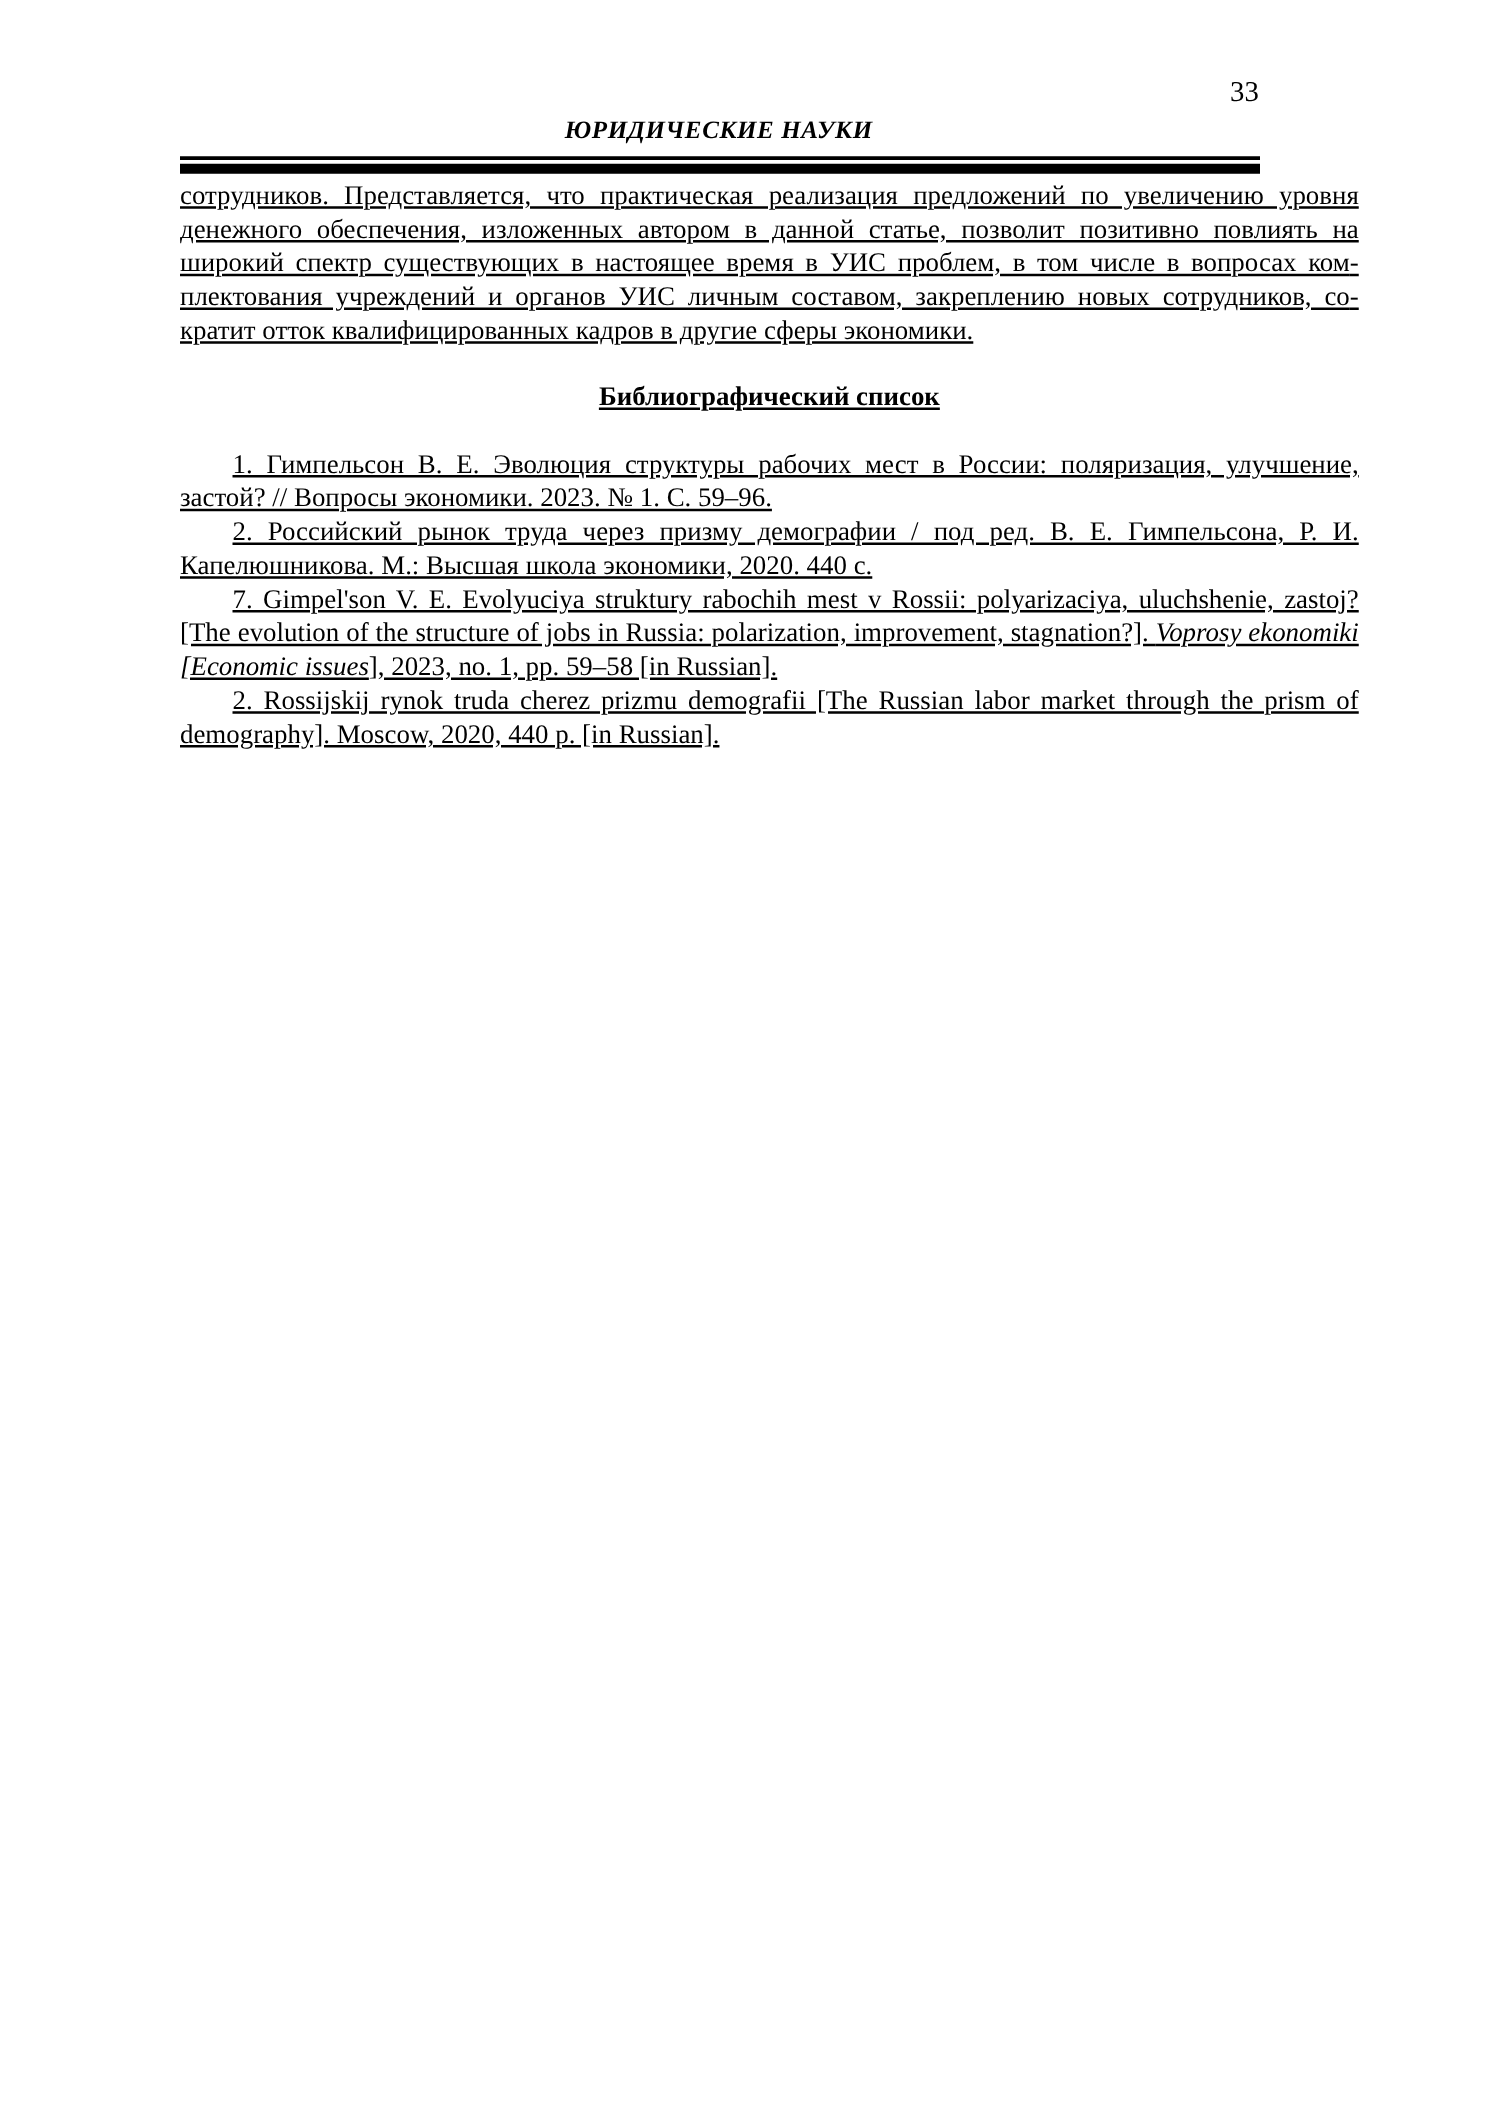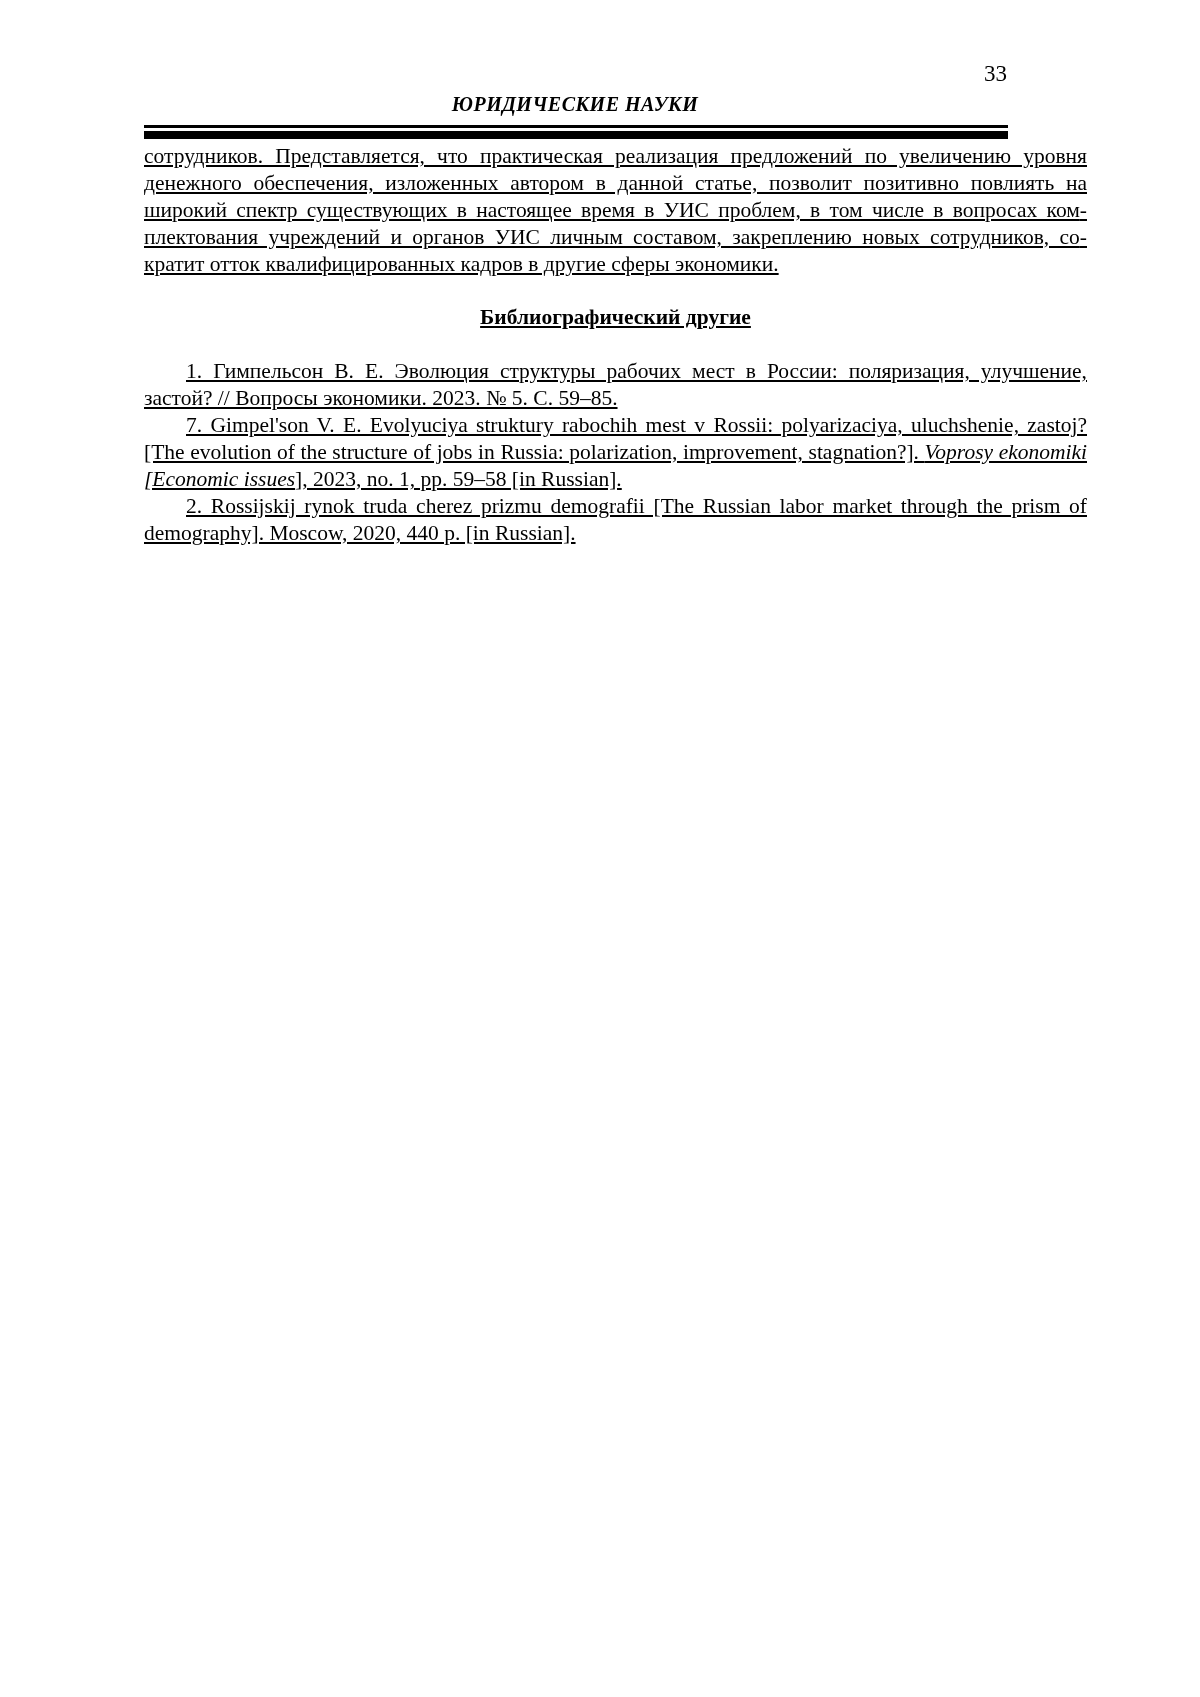--- a/index.html
+++ b/index.html
@@ -84,24 +84,25 @@
   <div class="page-number">33</div>
 
   <div class="running-head">ЮРИДИЧЕСКИЕ НАУКИ</div>
 
   <div class="double-rule"></div>
 
   <div class="content">
 
     <p>сотрудников. Представляется, что практическая реализация предложений по увеличению уровня денежного обеспечения, изложенных автором в данной статье, позволит позитивно повлиять на широкий спектр существующих в настоящее время в УИС проблем, в том числе в вопросах ком­плектования учреждений и органов УИС личным составом, закреплению новых сотрудников, со­кратит отток квалифицированных кадров в другие сферы экономики.</p>
 
-    <h2 class="section-heading">Библиографический другие</h2>
+    <h2 class="section-heading">Библиографический список</h2>
 
-    <p class="ref-item">1. Гимпельсон В. Е. Эволюция структуры рабочих мест в России: поляризация, улучше­ние, застой? // Вопросы экономики. 2023. № 5. С. 59–85.</p>
+    <p class="ref-item">1. Гимпельсон В. Е. Эволюция структуры рабочих мест в России: поляризация, улучше­ние, застой? // Вопросы экономики. 2023. № 1. С. 59–96.</p>
 
+    <p class="ref-item">2. Российский рынок труда через призму демографии / под ред. В. Е. Гимпельсона, Р. И. Капелюшникова. М.: Высшая школа экономики, 2020. 440 с.</p>
 
 
     <p class="ref-item"><span>7. Gimpel'son V. E. Evolyuciya struktury rabochih mest v Rossii: polyarizaciya, uluchshenie, zastoj? [The evolution of the structure of jobs in Russia: polarization, improvement, stagnation?]. </span><span class="ital">Voprosy ekonomiki [Economic issues</span><span>], 2023, no. 1, pp. 59–58 [in Russian].</span></p>
 
     <p class="ref-item">2. Rossijskij rynok truda cherez prizmu demografii [The Russian labor market through the prism of demography]. Moscow, 2020, 440 p. [in Russian].</p>
 
   </div>
 </div>
 
 </body></html>

